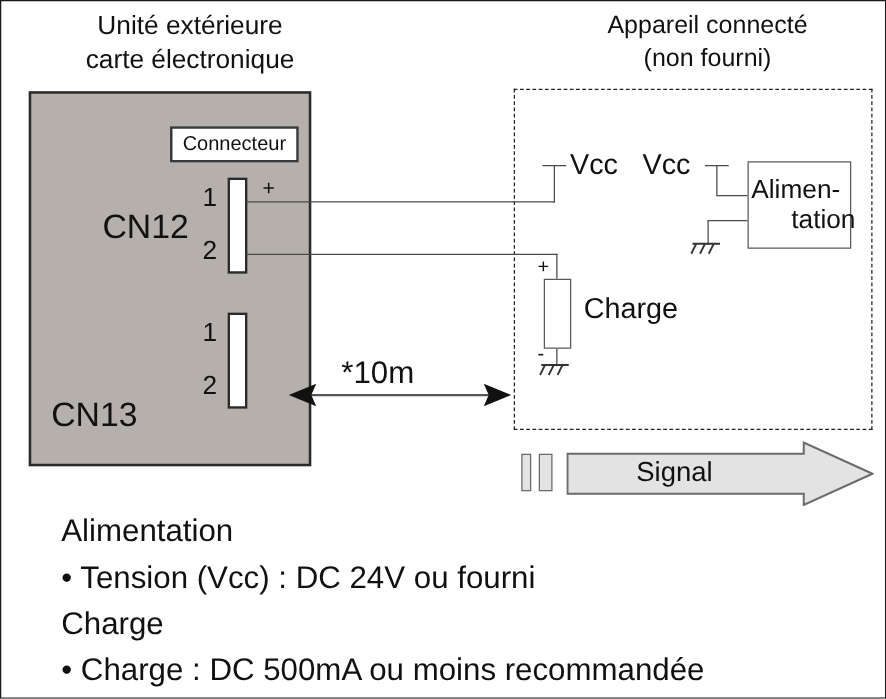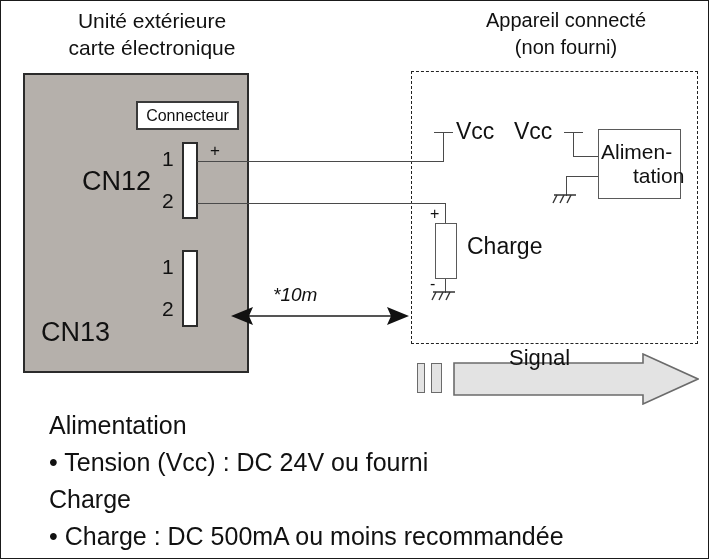--- a/index.html
+++ b/index.html
@@ -163,32 +163,32 @@
     <line x1="5" y1="3" x2="1" y2="11" stroke="#333" stroke-width="1.4"></line>
     <line x1="12" y1="3" x2="8" y2="11" stroke="#333" stroke-width="1.4"></line>
     <line x1="19" y1="3" x2="15" y2="11" stroke="#333" stroke-width="1.4"></line>
   </svg>
 
   <div class="alim-box" style="left:597px; top:128px; width:83px; height:70px;">
     <span class="txt" style="position:static; font-size:21px;">Alimen-</span>
     <span class="txt" style="position:static; font-size:21px; margin-left:32px;">tation</span>
   </div>
 
-  <div class="txt" style="left:272px; top:283px; font-size:19px;font-style:italic;">*10m</div>
+  <div class="txt" style="left:272px; top:283px; font-size:25px;">*10m</div>
   <svg class="sig-arrow" style="left:230px; top:303px;" width="178" height="24" viewBox="0 0 178 24">
     <line x1="16" y1="12" x2="162" y2="12" stroke="#555" stroke-width="1.8"></line>
     <polygon points="0,12 22,3 18,12 22,21" fill="#111"></polygon>
     <polygon points="178,12 156,3 160,12 156,21" fill="#111"></polygon>
   </svg>
 
   <div class="sig-seg" style="left:416px; top:362px; width:8px; height:30px;"></div>
   <div class="sig-seg" style="left:430px; top:362px; width:11px; height:30px;"></div>
   <svg class="sig-arrow" style="left:452px; top:352px;" width="246" height="52" viewBox="0 0 246 52">
     <polygon points="1,10 190,10 190,1 245,26 190,51 190,42 1,42" fill="#e3e3e3" stroke="#6b6b6b" stroke-width="1.6"></polygon>
   </svg>
-  <div class="txt" style="left:508px; top:345px; font-size:22px;">Signal</div>
+  <div class="txt" style="left:508px; top:365px; font-size:22px;">Signal</div>
 
   <div class="txt bottom-text" style="left:48px; top:410px; font-size:25px;">Alimentation</div>
   <div class="txt bottom-text" style="left:48px; top:447px; font-size:25px;">• Tension (Vcc) : DC 24V ou fourni</div>
   <div class="txt bottom-text" style="left:48px; top:484px; font-size:25px;">Charge</div>
   <div class="txt bottom-text" style="left:48px; top:521px; font-size:25px;">• Charge : DC 500mA ou moins recommandée</div>
 
 </div>
 
 </body></html>

